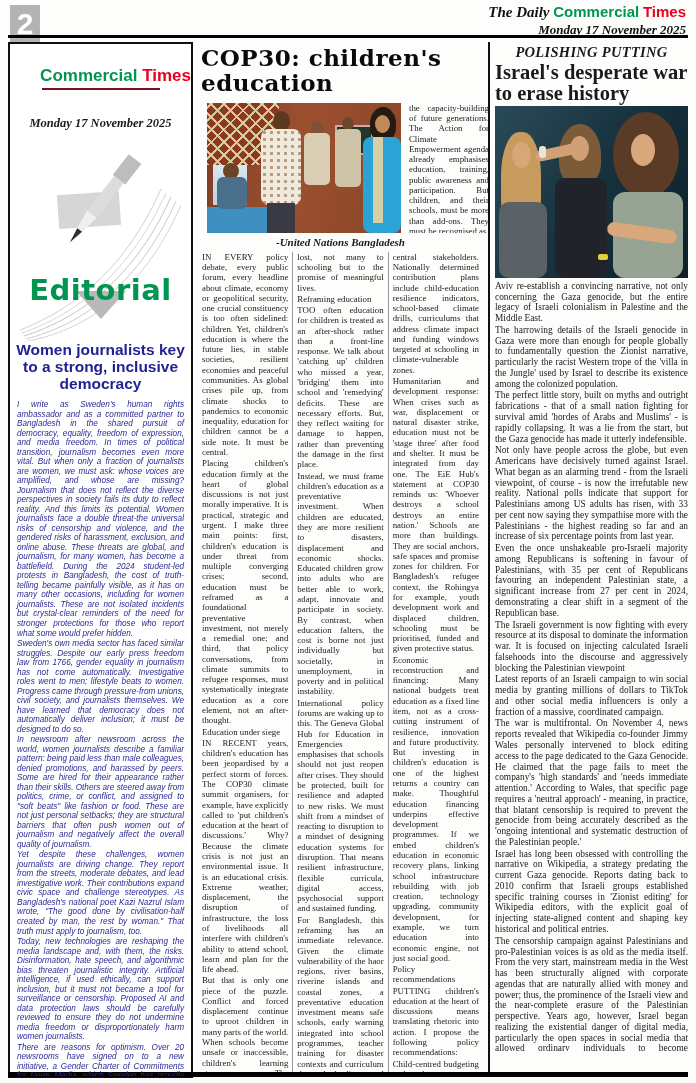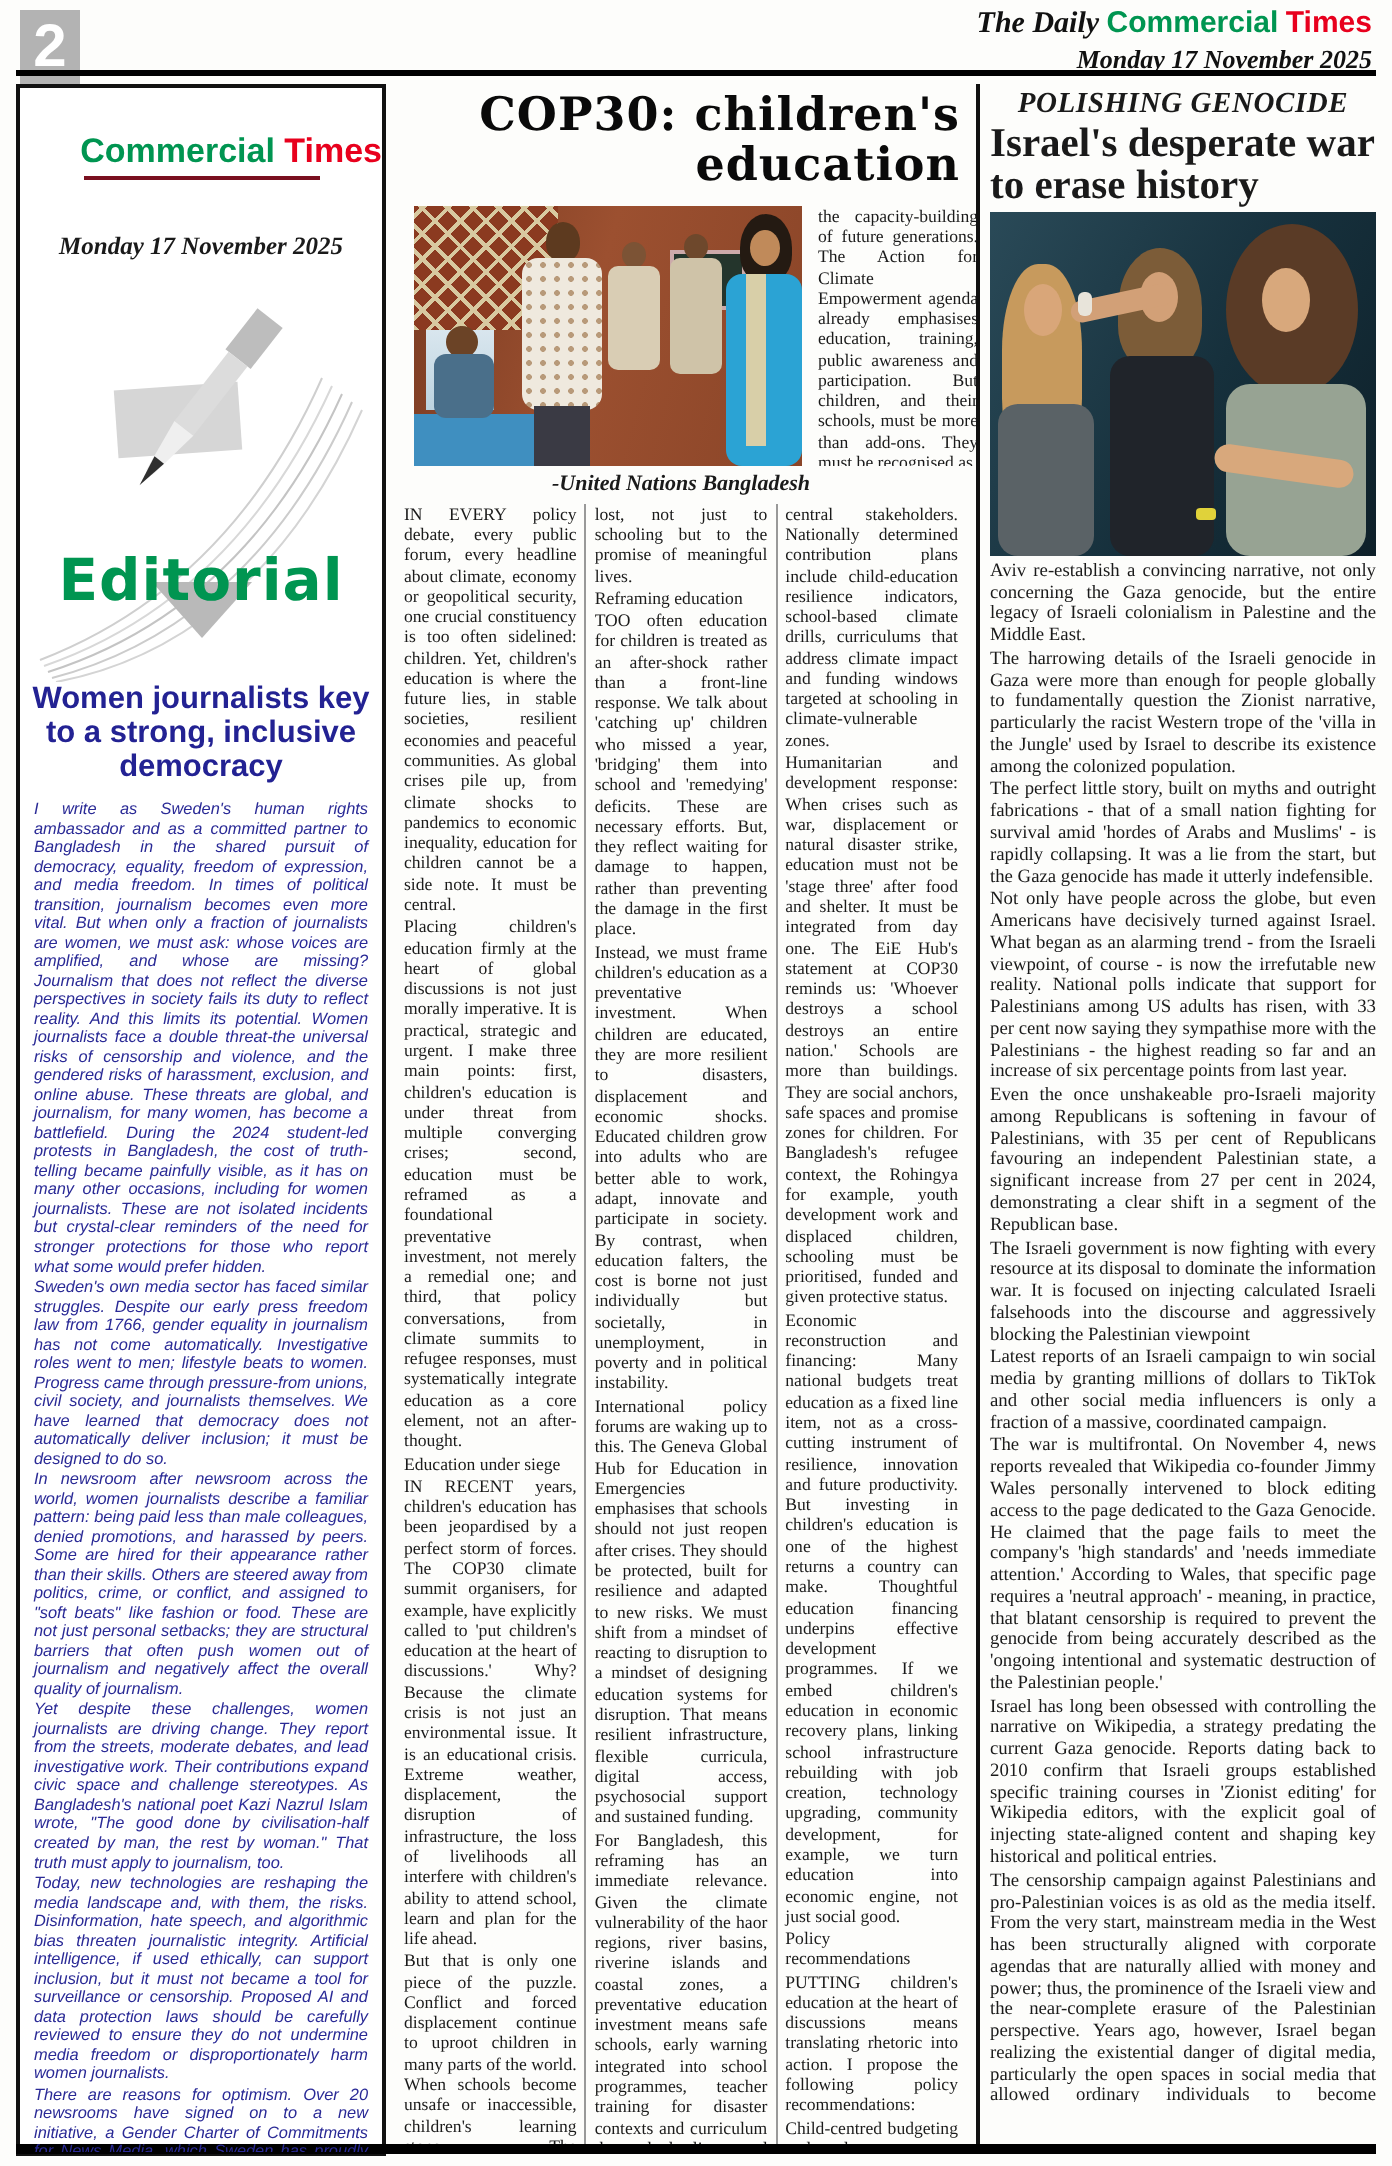--- a/index.html
+++ b/index.html
@@ -27,21 +27,21 @@
   .lc-art{display:block;margin:10px auto 0;}
   .lc-editorial{text-align:center;font-family:"DejaVu Sans",sans-serif;font-weight:bold;
                 font-size:29px;color:#009551;letter-spacing:.5px;margin-top:-68px;position:relative;z-index:2;}
   .lc-headline{margin:34px 6px 0;text-align:center;font-family:"Liberation Sans",sans-serif;
                font-weight:bold;font-size:15.5px;line-height:1.1;color:#232293;position:relative;z-index:2;}
   .lc-body{margin:8px 7px 0;font-family:"Liberation Sans",sans-serif;font-style:italic;
            font-size:8.2px;line-height:1.16;color:#2a2a96;text-align:justify;position:relative;z-index:2;}
   .lc-body p{margin:0 0 1px 0;}
   
   .midcol{position:absolute;left:185px;top:4px;width:295px;height:1032px;overflow:hidden;border-right:2px solid #111;}
-  .mid-head{margin:4px 8px 0;text-align:right;font-family:"DejaVu Serif",serif;font-weight:bold;
+  .mid-head{margin:4px 8px 0;text-align:left;font-family:"DejaVu Serif",serif;font-weight:bold;
             font-size:23px;line-height:1.08;letter-spacing:.5px;color:#0a0a0a;}
   .mid-figrow{position:relative;margin:7px 6px 0;height:130px;}
   .photo1{position:absolute;left:8px;top:0;width:194px;height:130px;overflow:hidden;background:linear-gradient(105deg,#7a3b22,#9c5030 45%,#8a4528);}
   .p1-lattice{position:absolute;left:0;top:0;width:72px;height:62px;
      background:repeating-linear-gradient(45deg,#d8c9a0 0 2px,transparent 2px 9px),
                 repeating-linear-gradient(-45deg,#d8c9a0 0 2px,transparent 2px 9px),#8b3a20;}
   .p1-board{position:absolute;left:128px;top:22px;width:34px;height:26px;background:#24352c;border:2px solid #caa;}
   .p1-shelf{position:absolute;left:6px;top:62px;width:34px;height:40px;background:linear-gradient(#d9e6ee,#bcd3e0);}
   .p1-table{position:absolute;left:0px;top:104px;width:84px;height:26px;background:#3f8fc0;}
   .p1-child-h{position:absolute;left:16px;top:60px;width:16px;height:16px;border-radius:50%;background:#6b4326;}
@@ -176,40 +176,40 @@
 
       <div class="mid-cols">
         <div class="mcol">
             <p>IN EVERY policy debate, every public forum, every headline about climate, economy or geopolitical security, one crucial constituency is too often sidelined: children. Yet, children's education is where the future lies, in stable societies, resilient economies and peaceful communities. As global crises pile up, from climate shocks to pandemics to economic inequality, education for children cannot be a side note. It must be central.</p>
             <p>Placing children's education firmly at the heart of global discussions is not just morally imperative. It is practical, strategic and urgent. I make three main points: first, children's education is under threat from multiple converging crises; second, education must be reframed as a foundational preventative investment, not merely a remedial one; and third, that policy conversations, from climate summits to refugee responses, must systematically integrate education as a core element, not an after-thought.</p>
             <p>Education under siege</p>
             <p>IN RECENT years, children's education has been jeopardised by a perfect storm of forces. The COP30 climate summit organisers, for example, have explicitly called to 'put children's education at the heart of discussions.' Why? Because the climate crisis is not just an environmental issue. It is an educational crisis. Extreme weather, displacement, the disruption of infrastructure, the loss of livelihoods all interfere with children's ability to attend school, learn and plan for the life ahead.</p>
             <p>But that is only one piece of the puzzle. Conflict and forced displacement continue to uproot children in many parts of the world. When schools become unsafe or inaccessible, children's learning stops. The consequences extend far beyond lost years in the classroom. And when economies falter, families deprioritise education in favour of survival. When teacher shortages grow, curriculums lag, digital divides deepen and children fall further behind. In Bangladesh, for example, the twin burdens of climate-induced disasters such as flooding, cyclones and river erosion, and socio-economic vulnerability mean that millions of children are at risk of never completing secondary education or becoming NEET - not in employment, education or training. If we do not raise the alarm now, entire cohorts of children will be</p>
           </div>
         <div class="mcol">
-            <p>lost, not just to schooling but to the promise of meaningful lives.</p>
+            <p>lost, not many to schooling but to the promise of meaningful lives.</p>
             <p>Reframing education</p>
             <p>TOO often education for children is treated as an after-shock rather than a front-line response. We talk about 'catching up' children who missed a year, 'bridging' them into school and 'remedying' deficits. These are necessary efforts. But, they reflect waiting for damage to happen, rather than preventing the damage in the first place.</p>
             <p>Instead, we must frame children's education as a preventative investment. When children are educated, they are more resilient to disasters, displacement and economic shocks. Educated children grow into adults who are better able to work, adapt, innovate and participate in society. By contrast, when education falters, the cost is borne not just individually but societally, in unemployment, in poverty and in political instability.</p>
             <p>International policy forums are waking up to this. The Geneva Global Hub for Education in Emergencies emphasises that schools should not just reopen after crises. They should be protected, built for resilience and adapted to new risks. We must shift from a mindset of reacting to disruption to a mindset of designing education systems for disruption. That means resilient infrastructure, flexible curricula, digital access, psychosocial support and sustained funding.</p>
             <p>For Bangladesh, this reframing has an immediate relevance. Given the climate vulnerability of the haor regions, river basins, riverine islands and coastal zones, a preventative education investment means safe schools, early warning integrated into school programmes, teacher training for disaster contexts and curriculum that embeds climate and resilience literacy from early years. It means children learn not only reading and mathematics but also how to adapt, respond and lead when their communities face floods, storms or forced migration.</p>
           </div>
         <div class="mcol">
             <p>central stakeholders. Nationally determined contribution plans include child-education resilience indicators, school-based climate drills, curriculums that address climate impact and funding windows targeted at schooling in climate-vulnerable zones.</p>
             <p>Humanitarian and development response: When crises such as war, displacement or natural disaster strike, education must not be 'stage three' after food and shelter. It must be integrated from day one. The EiE Hub's statement at COP30 reminds us: 'Whoever destroys a school destroys an entire nation.' Schools are more than buildings. They are social anchors, safe spaces and promise zones for children. For Bangladesh's refugee context, the Rohingya for example, youth development work and displaced children, schooling must be prioritised, funded and given protective status.</p>
             <p>Economic reconstruction and financing: Many national budgets treat education as a fixed line item, not as a cross-cutting instrument of resilience, innovation and future productivity. But investing in children's education is one of the highest returns a country can make. Thoughtful education financing underpins effective development programmes. If we embed children's education in economic recovery plans, linking school infrastructure rebuilding with job creation, technology upgrading, community development, for example, we turn education into economic engine, not just social good.</p>
             <p>Policy recommendations</p>
             <p>PUTTING children's education at the heart of discussions means translating rhetoric into action. I propose the following policy recommendations:</p>
             <p>Child-centred budgeting and data systems: Governments must ensure that budgets for education are protected even in crisis periods and data should capture children's enrolment, completion, learning outcomes and drop-out risk, especially in vulnerable regions. Data should disaggregate by gender, disability, household income and crisis exposure, such as climate, conflict, displacement.</p>
           </div>
       </div>
     </div>
 
     <div class="rightcol">
-      <div class="r-kicker">POLISHING GENOCIDE</div>
+      <div class="r-kicker">POLISHING PUTTING</div>
       <div class="r-head">Israel's desperate war to erase history</div>
 
       <div class="photo2">
         <div class="p2-w1hair"></div>
         <div class="p2-w1face"></div>
         <div class="p2-w1top"></div>
         <div class="p2-w2hair"></div>
         <div class="p2-w2face"></div>
         <div class="p2-w2top"></div>
         <div class="p2-w2arm"></div>

